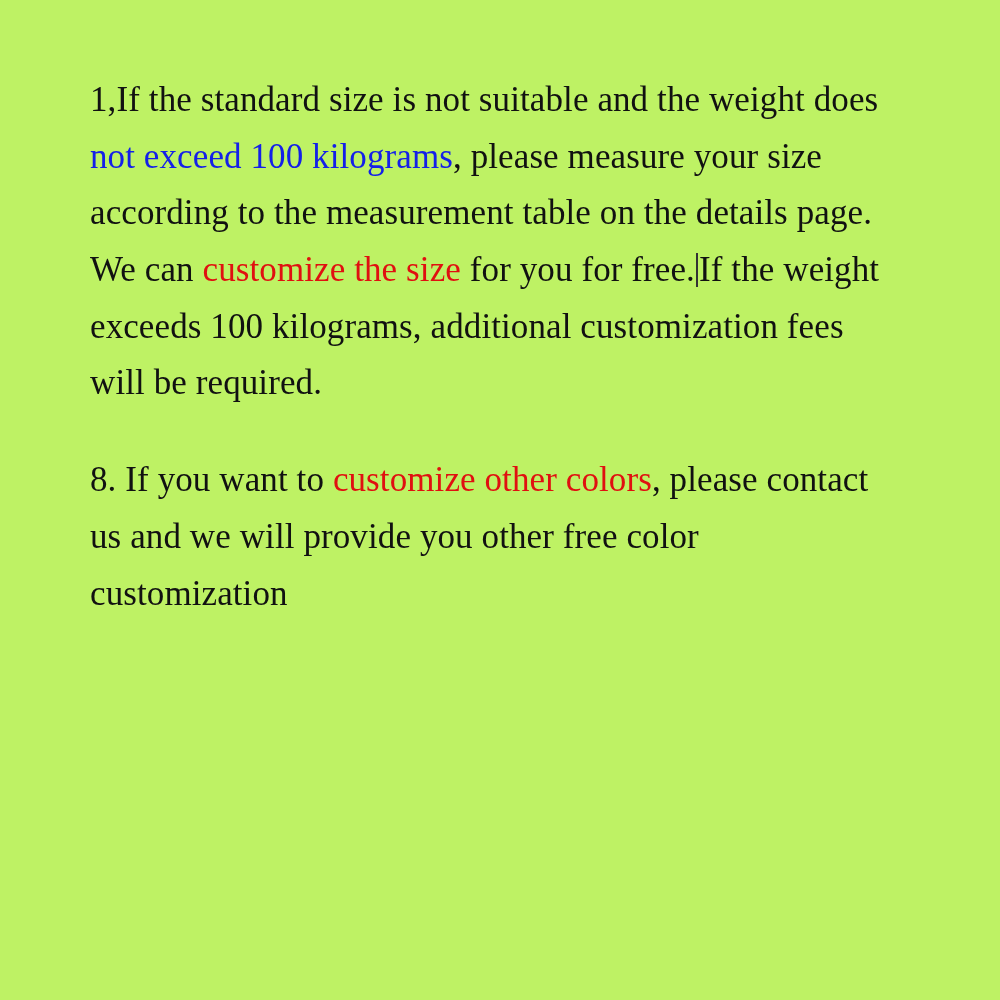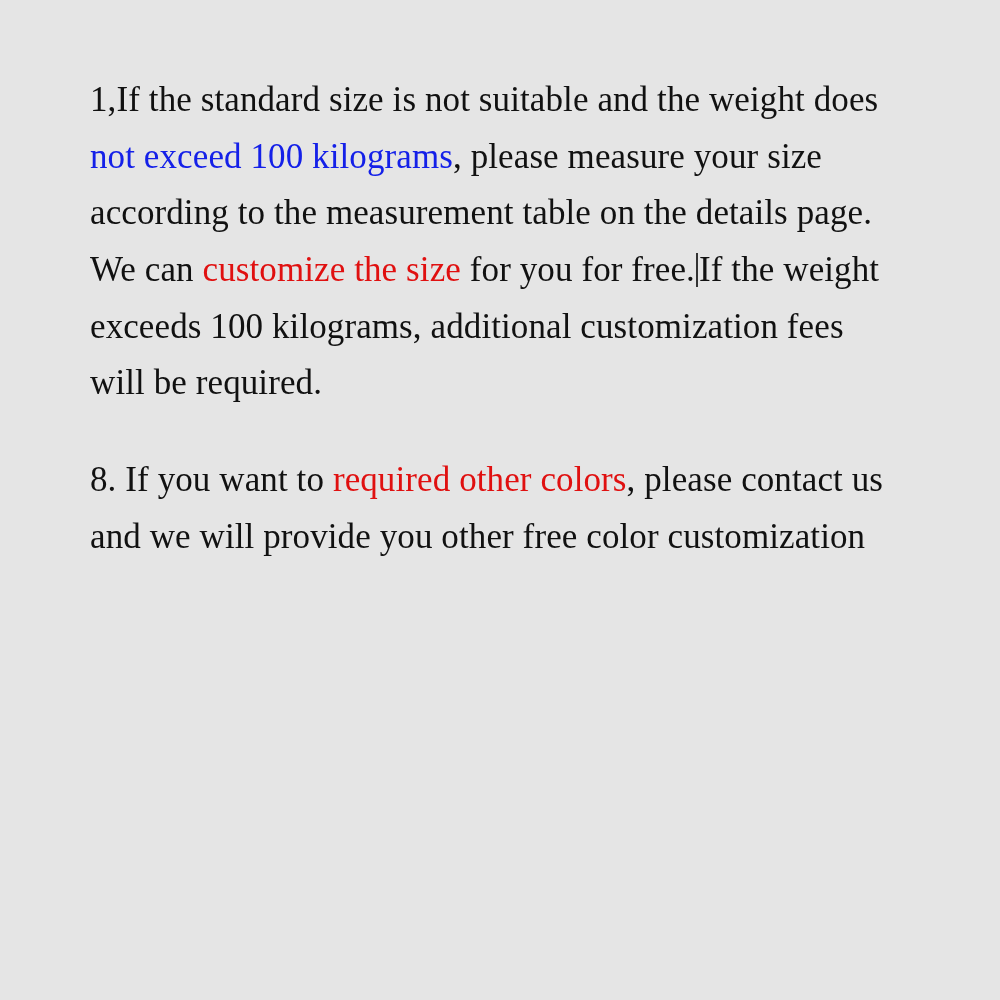--- a/index.html
+++ b/index.html
@@ -11,21 +11,21 @@
     width: 1000px;
     height: 1000px;
     overflow: hidden;
     font-family: "Liberation Serif", "DejaVu Serif", serif;
     color: #000000;
   }
   .page {
     position: relative;
     width: 1000px;
     height: 1000px;
-    background: #e5e5e5;
+    background: #bef264;
     box-sizing: border-box;
     padding: 72px 100px 0 90px;
   }
   .para {
     font-size: 35px;
     line-height: 1.62;
     letter-spacing: 0.1px;
     color: #111111;
     text-align: left;
     margin: 0;
@@ -52,15 +52,15 @@
   }
   .seg { white-space: pre-wrap; }
 </style>
 </head>
 <body>
 
 <div class="page">
 
   <p class="para para-1"><span class="seg">1,If the standard size is not suitable and the weight does </span><span class="seg hl-blue">not exceed 100 kilograms</span><span class="seg">, please measure your size according to the measurement table on the details page. We can </span><span class="seg hl-red">customize the size</span><span class="seg"> for you for free.</span><span class="caret"></span><span class="seg">If the weight exceeds 100 kilograms, additional customization fees will be required.</span></p>
 
-  <p class="para para-2"><span class="seg">8. If you want to </span><span class="seg hl-red">required other colors</span><span class="seg">, please contact us and we will provide you other free color customization</span></p>
+  <p class="para para-2"><span class="seg">8. If you want to </span><span class="seg hl-red">customize other colors</span><span class="seg">, please contact us and we will provide you other free color customization</span></p>
 
 </div>
 
 </body></html>

